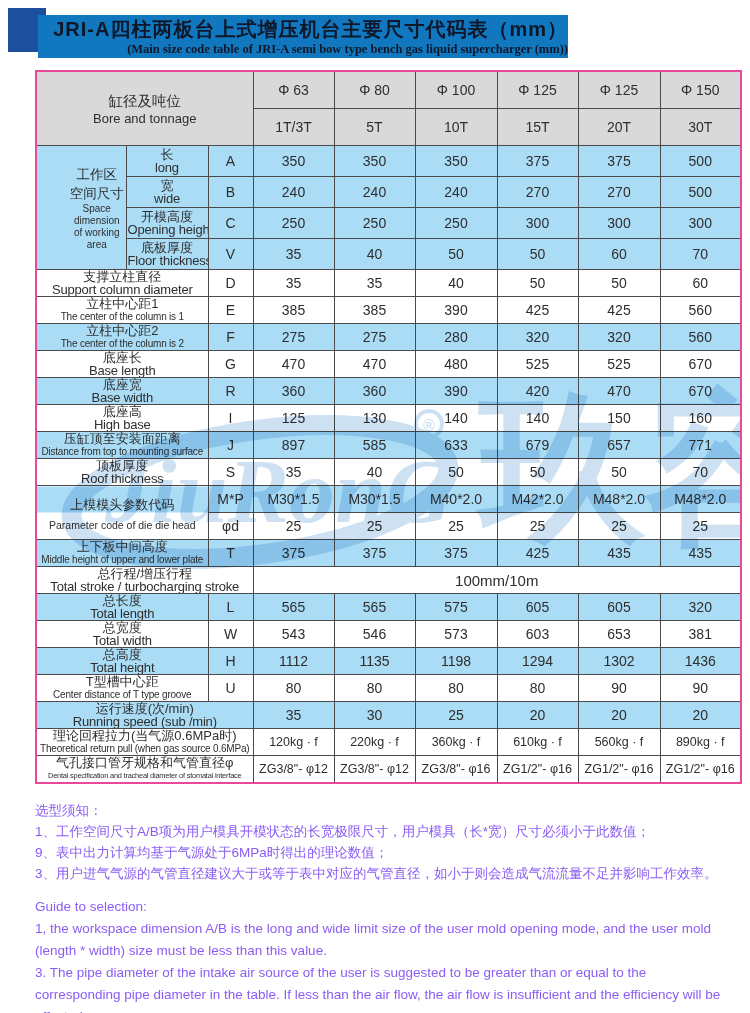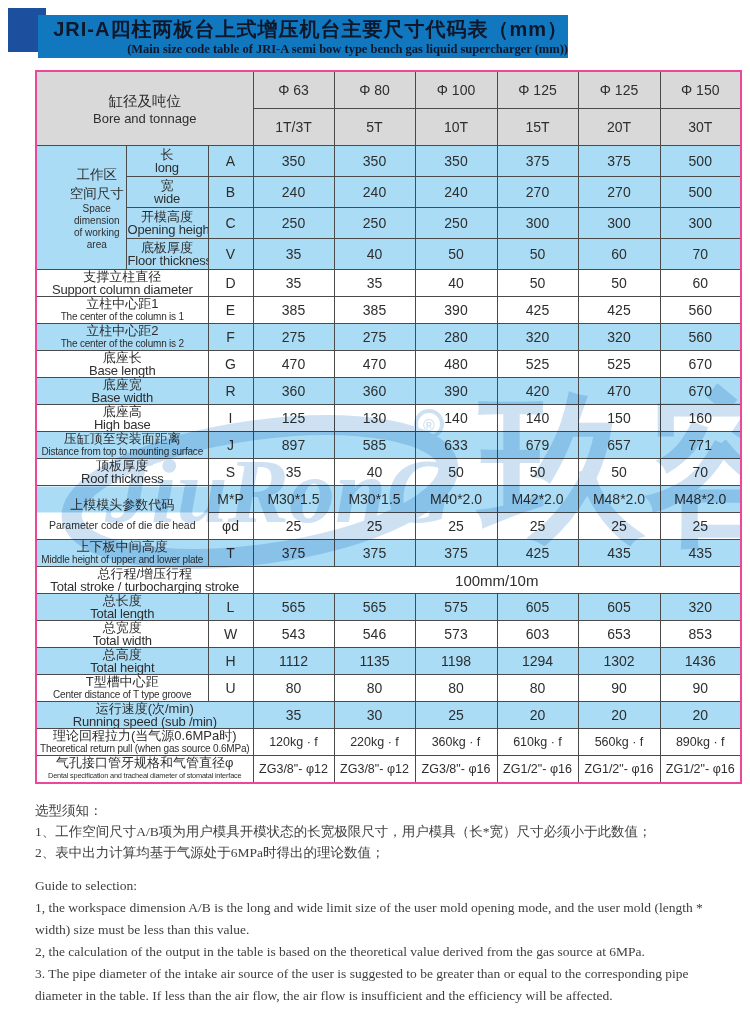--- a/index.html
+++ b/index.html
@@ -41,21 +41,21 @@
   td.val{font-size:14px;}
   td.val.sm{font-size:12.5px;}
   td.merged{font-size:15px;}
 
   
   .watermark{position:absolute;left:10px;top:262px;width:695px;height:240px;
              pointer-events:none;opacity:0.5;mix-blend-mode:multiply;}
 
   
   .notes{margin:16px 0 0 35px;width:690px;}
-  .notes p{margin:0;font-size:13.5px;line-height:21px;color:#404040;font-family:Liberation Serif, serif;}
+  .notes p{margin:0;font-size:13.5px;line-height:21px;color:#8b5cf6;}
   .notes .gap{height:12px;}
   .notes .en-note{font-size:13.5px;line-height:22px;}
 </style>
 </head>
 <body>
 
 <div class="banner-wrap">
   <div class="banner-square"></div>
   <div class="banner">
     <div class="title">JRI-A四柱两板台上式增压机台主要尺寸代码表（mm）</div>
@@ -320,21 +320,21 @@
           <td class="lbl" colspan="2">
             <div class="zh">总宽度</div>
             <div class="en">Total width</div>
           </td>
           <td class="code">W</td>
           <td class="val">543</td>
           <td class="val">546</td>
           <td class="val">573</td>
           <td class="val">603</td>
           <td class="val">653</td>
-          <td class="val">853</td>
+          <td class="val">381</td>
         </tr>
         <tr class="blue">
           <td class="lbl" colspan="2">
             <div class="zh">总高度</div>
             <div class="en">Total height</div>
           </td>
           <td class="code">H</td>
           <td class="val">1112</td>
           <td class="val">1135</td>
           <td class="val">1198</td>
@@ -404,22 +404,22 @@
       <text x="60" y="190" font-size="92" font-weight="bold" font-style="italic" fill="#9cc3e6" font-family="Liberation Serif, DejaVu Serif, serif">JiuRonG</text>
       <text x="435" y="195" font-size="165" font-weight="bold" fill="#9cc3e6" font-family="DejaVu Sans, sans-serif">玖容</text>
     </svg>
   </div>
 </div>
 
 <div class="notes">
   <p>选型须知：</p>
   <div id="notes-zh-items">
       <p>1、工作空间尺寸A/B项为用户模具开模状态的长宽极限尺寸，用户模具（长*宽）尺寸必须小于此数值；</p>
-      <p>2、表中出力计算均基于气源处于6MPa时得出的理论数值；</p>
+      <p>9、表中出力计算均基于气源处于6MPa时得出的理论数值；</p>
+      <p>3、用户进气气源的气管直径建议大于或等于表中对应的气管直径，如小于则会造成气流流量不足并影响工作效率。</p>
     </div>
   <div class="gap"></div>
   <p class="en-note">Guide to selection:</p>
   <div id="notes-en-items">
       <p class="en-note">1, the workspace dimension A/B is the long and wide limit size of the user mold opening mode, and the user mold (length * width) size must be less than this value.</p>
-      <p class="en-note">2, the calculation of the output in the table is based on the theoretical value derived from the gas source at 6MPa.</p>
       <p class="en-note">3. The pipe diameter of the intake air source of the user is suggested to be greater than or equal to the corresponding pipe diameter in the table. If less than the air flow, the air flow is insufficient and the efficiency will be affected.</p>
     </div>
 </div>
 
 </body></html>

